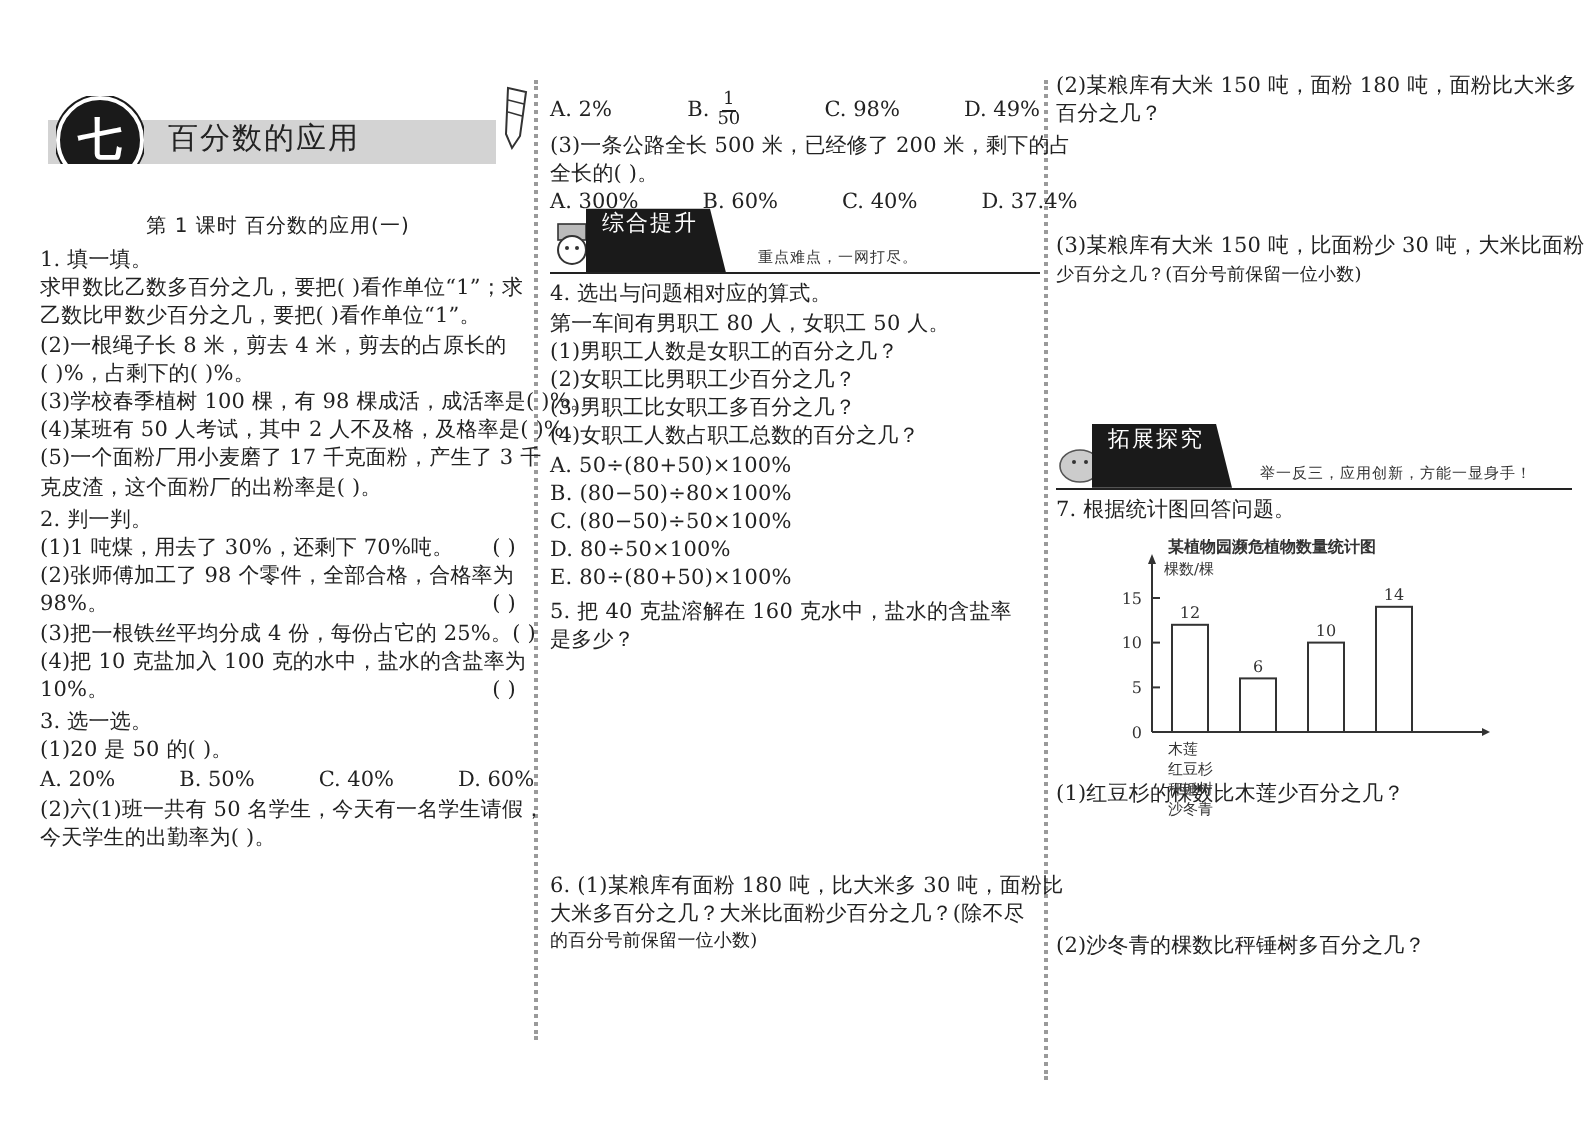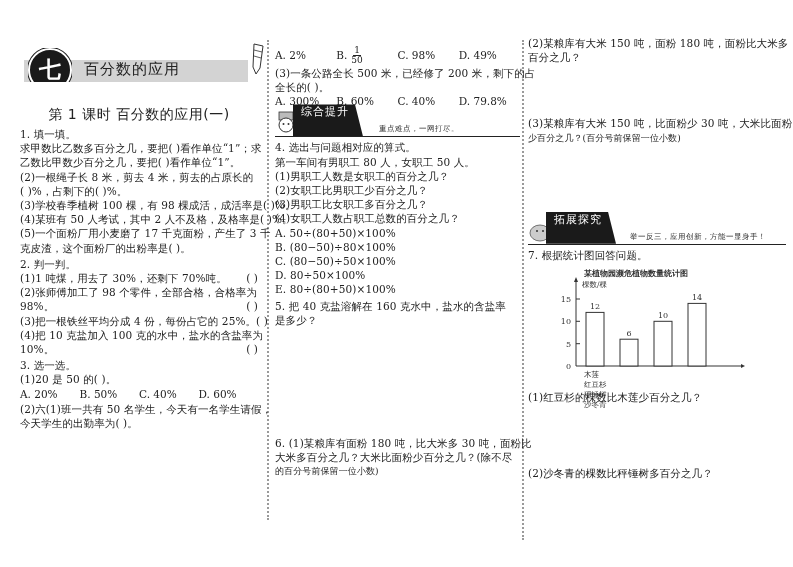--- a/index.html
+++ b/index.html
@@ -17,30 +17,30 @@
 
   
   .chap { position: relative; height: 34px; margin-top: 10px; }
   .chap-bar { position: absolute; left: 4px; top: 12px; width: 224px; height: 22px; background: #d3d3d3; }
   .chap-badge { position: absolute; left: 8px; top: 0; width: 44px; height: 34px; }
   .chap-badge .arc { position: absolute; left: 0; top: 0; width: 44px; height: 44px; border-radius: 50%; border: 2px solid #fff; background: #1a1a1a; box-shadow: 0 0 0 1px #1a1a1a; clip-path: inset(0 0 10px 0); }
   .chap-badge .num { position: absolute; left: 0; top: 7px; width: 44px; text-align: center; color: #fff; font-family: "DejaVu Sans", sans-serif; font-weight: bold; font-size: 22px; }
   .chap-title { position: absolute; left: 64px; top: 12px; font-family: "DejaVu Sans", sans-serif; font-size: 15px; color: #222; letter-spacing: 1px; }
   .pencil { position: absolute; left: 228px; top: -6px; width: 20px; height: 34px; }
 
-  .lesson { margin-top: 24px; text-align: center; font-family: "DejaVu Sans", sans-serif; font-size: 14px; letter-spacing: 0.5px; color: #222; }
+  .lesson { margin-top: 24px; text-align: center; font-family: "DejaVu Sans", sans-serif; font-size: 10px; letter-spacing: 0.5px; color: #222; }
 
   
   .sec { position: relative; height: 22px; margin-top: 16px; border-bottom: 1.5px solid #222; }
   .sec .mascot { position: absolute; left: 0; bottom: 0; width: 24px; height: 26px; }
   .sec .tag { position: absolute; left: 18px; bottom: 0; height: 32px; padding: 0 14px 0 8px; background: #1a1a1a; color: #fff; font-family: "DejaVu Sans", sans-serif; font-size: 11px; line-height: 16px; letter-spacing: 1px; clip-path: polygon(0 0, calc(100% - 8px) 0, 100% 100%, 0 100%); }
   .sec .motto { position: absolute; bottom: 2px; font-size: 7.5px; color: #333; letter-spacing: 0.5px; }
 
   .q { margin-top: 2px; }
-  .opts { display: flex; line-height: 15px; }
+  .opts { display: flex; line-height: 15px; gap: 32px; }
   .opts span { flex: 1; white-space: nowrap; }
   .judge { display: flex; justify-content: space-between; }
   .frac { display: inline-flex; flex-direction: column; align-items: center; vertical-align: middle; font-size: 9px; line-height: 9px; margin-left: 4px; }
   .frac .n { border-bottom: 1px solid #222; padding: 0 1px; }
 
   
   .chart { position: relative; width: 200px; height: 120px; margin: 4px 0 0 18px; }
   .chart svg { position: absolute; left: 0; top: 0; }
 </style>
 </head>
@@ -123,21 +123,21 @@
         </span></span>
     <span>C. 98%</span>
     <span>D. 49%</span>
   </div>
   <div class="line">(3)一条公路全长 500 米，已经修了 200 米，剩下的占</div>
   <div class="line">全长的(      )。</div>
   <div class="opts">
     <span>A. 300%</span>
     <span>B. 60%</span>
     <span>C. 40%</span>
-    <span>D. 79.8%</span>
+    <span>D. 37.4%</span>
   </div>
 
   <div class="sec" style="margin-top:6px;">
     <svg class="mascot" viewBox="0 0 24 26">
       <rect x="4" y="2" width="14" height="8" fill="#bbb" stroke="#333" stroke-width="0.8"></rect>
       <circle cx="11" cy="15" r="7" fill="#fff" stroke="#333" stroke-width="1"></circle>
       <circle cx="8.5" cy="14" r="1" fill="#333"></circle>
         <circle cx="13.5" cy="14" r="1" fill="#333"></circle>
     </svg>
     <div class="tag">综合提升</div>

